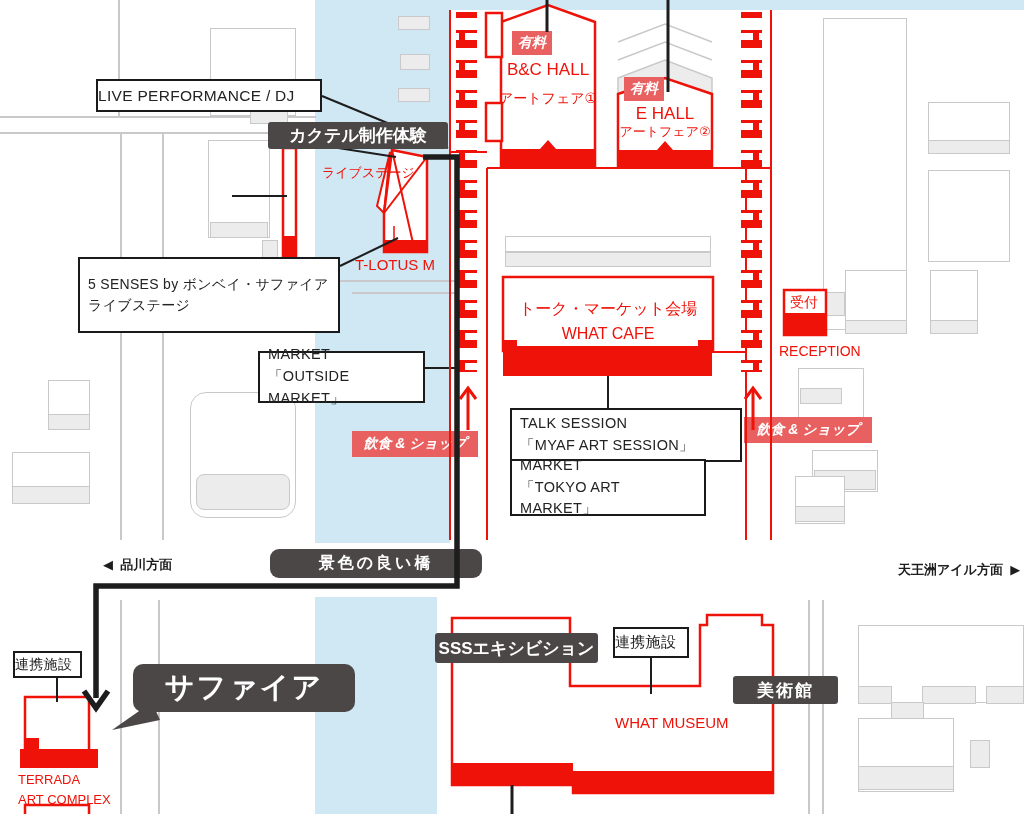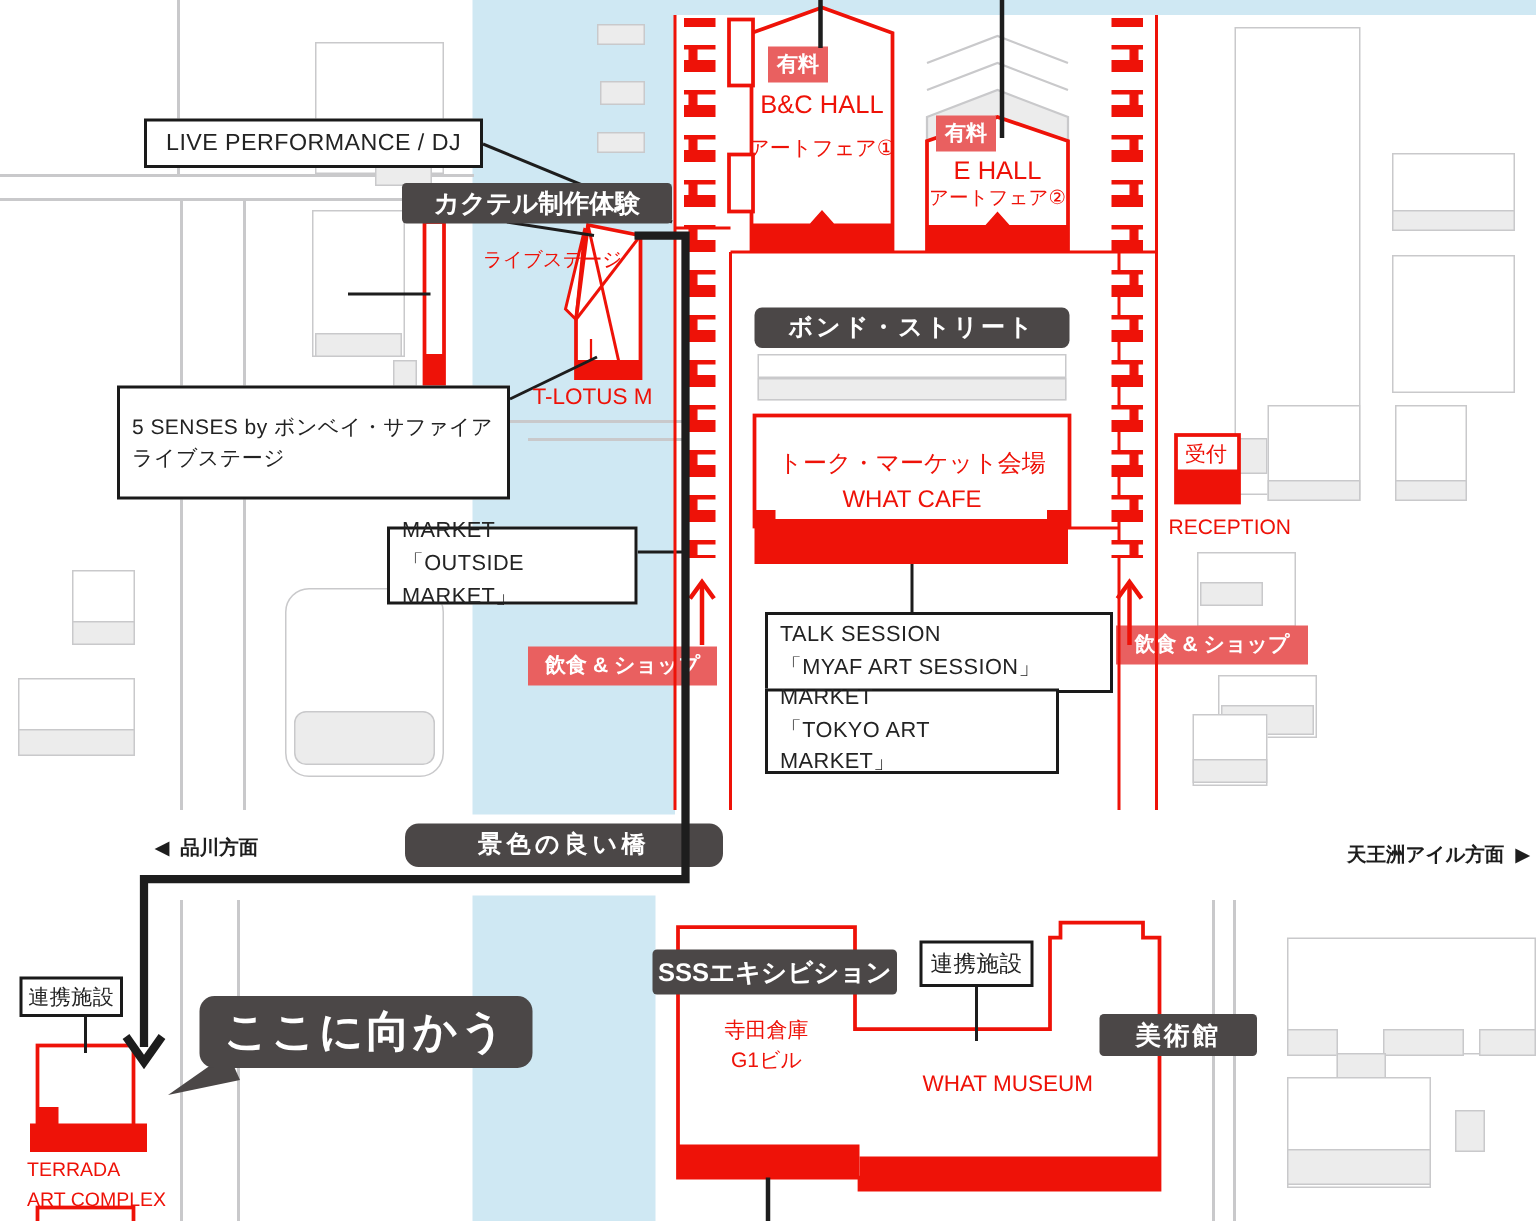--- a/index.html
+++ b/index.html
@@ -8,32 +8,32 @@
   
   .canal{position:absolute;background:var(--canal);}
   
   .gb{position:absolute;border:1.5px solid var(--gray_line);background:#fff;box-sizing:border-box;}
   .gf{position:absolute;background:var(--gray_fill);border:1px solid var(--gray_line);box-sizing:border-box;}
   .gl{position:absolute;background:var(--gray_line);}
   
   svg.layer{position:absolute;left:0;top:0;pointer-events:none;}
   
   .wbox{position:absolute;background:#fff;border:2.5px solid #1a1a1a;color:#232323;
-        display:flex;align-items:center;justify-content:center;text-align:center;
+        display:flex;align-items:center;text-align:center;
         font-size:15.5px;letter-spacing:.3px;box-sizing:border-box;z-index:30;}
   .wbox.multi{flex-direction:column;align-items:flex-start;justify-content:center;
         text-align:left;padding:6px 8px;line-height:1.5;}
   
   .dbox{position:absolute;background:var(--dark);color:#fff;font-weight:bold;
         display:flex;align-items:center;justify-content:center;text-align:center;
         border-radius:5px;box-sizing:border-box;z-index:30;}
   
   .badge{position:absolute;background:var(--badge_red);color:#fff;font-weight:bold;
         display:flex;align-items:center;justify-content:center;font-size:14px;
-        box-sizing:border-box;z-index:30;}
+        box-sizing:border-box;z-index:30;font-style:italic;}
   
   .rtext{position:absolute;color:var(--red);font-weight:normal;z-index:25;white-space:nowrap;}
   .ktext{position:absolute;color:#1d1d1d;font-weight:bold;z-index:25;white-space:nowrap;}
   .ctr{text-align:center;}
 </style>
 </head>
 <body>
 
 <div id="map">
 
@@ -181,23 +181,20 @@
       <span>有料</span>
     </div>
   <div class="rtext ctr" style="left:501px;top:60px;width:94px;font-size:17px">B&amp;C HALL</div>
   <div class="rtext ctr" style="left:495px;top:90px;width:106px;font-size:14px">アートフェア①</div>
   <div class="badge" style="left:624px;top:77px;width:40px;height:24px">
       <span>有料</span>
     </div>
   <div class="rtext ctr" style="left:618px;top:104px;width:94px;font-size:17px">E HALL</div>
   <div class="rtext ctr" style="left:612px;top:123px;width:106px;font-size:13px">アートフェア②</div>
 
-  <div class="dbox" style="left:503px;top:205px;width:210px;height:27px;font-size:16px;letter-spacing:2px">
-      <span>ボンド・ストリート</span>
-    </div>
   <div class="gb" style="left:505px;top:236px;width:206px;height:16px;z-index:15"></div>
   <div class="gf" style="left:505px;top:252px;width:206px;height:15px;z-index:15"></div>
 
   <div class="rtext ctr" style="left:503px;top:299px;width:210px;font-size:16px">トーク・マーケット会場</div>
   <div class="rtext ctr" style="left:503px;top:325px;width:210px;font-size:16px">WHAT CAFE</div>
 
   <div class="wbox multi" style="left:510px;top:408px;width:232px;height:54px;font-size:14.5px">
     <span>TALK SESSION</span>
     <span>「MYAF ART SESSION」</span>
   </div>
@@ -216,34 +213,30 @@
       <span>景色の良い橋</span>
     </div>
   <div class="ktext" style="left:898px;top:561px;font-size:13px">
     <span>天王洲アイル方面</span>&nbsp;&nbsp;<span>▶</span>
   </div>
 
   <div class="wbox" style="left:13px;top:651px;width:69px;height:27px;font-size:14px;border-width:2px">
       <span>連携施設</span>
     </div>
   <div class="dbox" style="left:133px;top:664px;width:222px;height:48px;font-size:29px;letter-spacing:2px;border-radius:10px">
-      <span>ここに向かう</span>
+      <span>サファイア</span>
     </div>
   <div class="rtext" style="left:18px;top:770px;font-size:13px;line-height:1.5">
     <div>TERRADA</div>
     <div>ART COMPLEX</div>
   </div>
 
   <div class="dbox" style="left:435px;top:633px;width:163px;height:30px;font-size:17px;border-radius:3px">
       <span>SSSエキシビション</span>
     </div>
-  <div class="rtext ctr" style="left:452px;top:676px;width:118px;font-size:14px;line-height:1.45">
-    <div>寺田倉庫</div>
-    <div>G1ビル</div>
-  </div>
   <div class="wbox" style="left:613px;top:627px;width:76px;height:31px;font-size:15px">
       <span>連携施設</span>
     </div>
   <div class="dbox" style="left:733px;top:676px;width:105px;height:28px;font-size:17px;letter-spacing:2px;border-radius:3px">
       <span>美術館</span>
     </div>
   <div class="rtext" style="left:615px;top:714px;font-size:15px">WHAT MUSEUM</div>
 
   <svg class="layer" width="1024" height="814" viewBox="0 0 1024 814" style="z-index:40">
     <defs>

